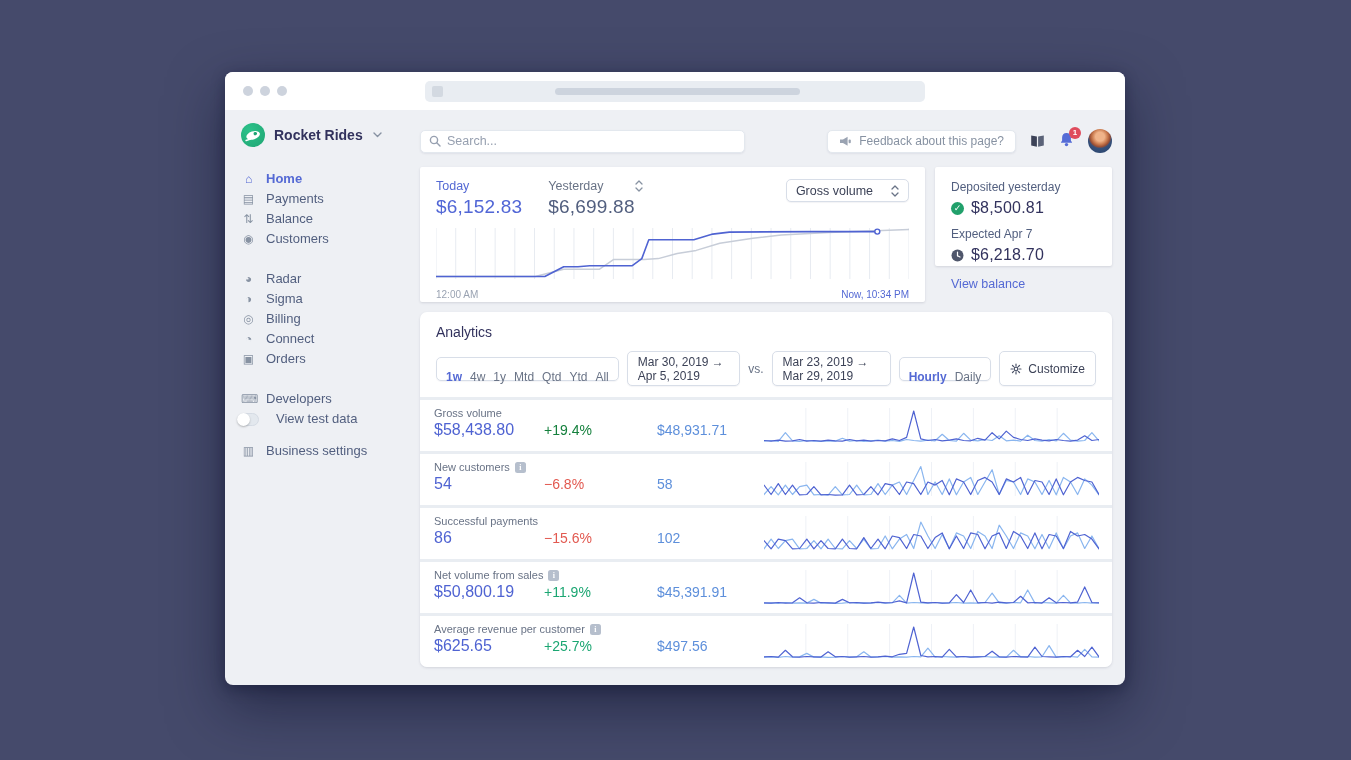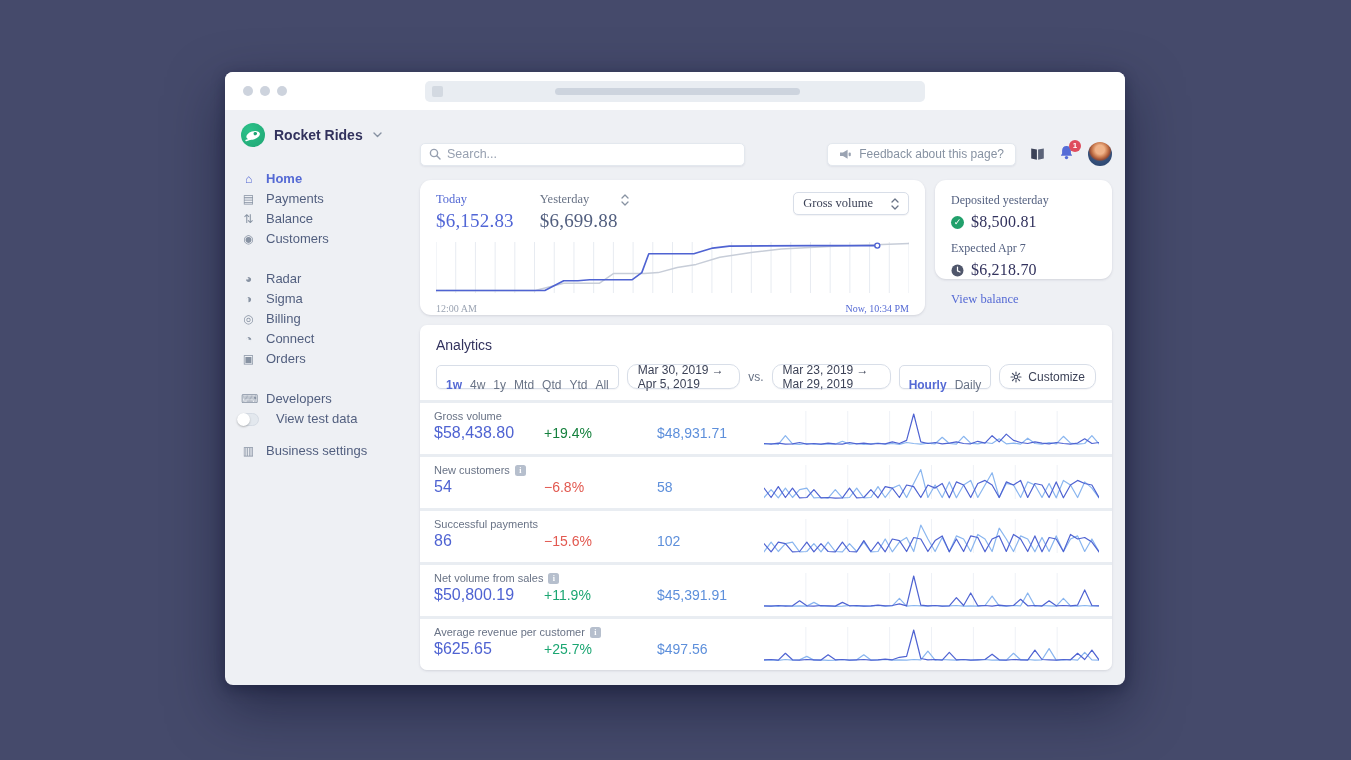--- a/index.html
+++ b/index.html
@@ -29,37 +29,37 @@
   .nav { margin-top:22px; }
   .nav-item { display:flex; align-items:center; gap:10px; height:20px; margin-bottom:0; cursor:pointer; }
   .nav-ic { width:15px; font-size:12px; color:#8792a2; text-align:center; line-height:20px; }
   .nav-lb { font-size:13px; color:#525f7f; line-height:20px; }
   .nav-item.active .nav-ic, .nav-item.active .nav-lb { color:#5469d4; font-weight:bold; }
   .nav-gap { height:20px; }
   .toggle { width:22px; height:13px; border-radius:7px; background:#e3e8ee; border:1px solid #d5dbe4; position:relative; margin-left:-4px; margin-right:7px; }
   .knob { position:absolute; left:-1px; top:-1px; width:13px; height:13px; border-radius:50%; background:#fff; box-shadow:0 1px 2px rgba(0,0,0,.25); }
 
   
-  .main { position:absolute; left:195px; top:18px; width:692px; }
+  .main { position:absolute; left:195px; top:5px; width:692px; }
   .topbar { margin-top:14px; display:flex; align-items:center; }
   .search { width:325px; height:23px; background:#fff; border:1px solid #e3e8ee; border-radius:5px;
             box-shadow:0 1px 2px rgba(50,50,93,.08); display:flex; align-items:center; padding:0 8px; gap:6px; }
   .search input { border:none; outline:none; flex:1; font-size:12.5px; color:#3c4257; background:transparent; font-family:"Liberation Sans",sans-serif; }
   .search input::placeholder { color:#97a0b0; }
   .top-right { margin-left:auto; display:flex; align-items:center; gap:14px; }
   .feedback { height:23px; background:#fff; border:1px solid #e3e8ee; border-radius:5px; display:flex; align-items:center;
               gap:7px; padding:0 11px; font-size:12px; color:#8792a2; box-shadow:0 1px 2px rgba(50,50,93,.08); cursor:pointer; }
   .bell-wrap { position:relative; cursor:pointer; }
   .badge { position:absolute; top:-5px; right:-7px; min-width:12px; height:12px; border-radius:6px; background:#df4c5d;
            color:#fff; font-size:8px; font-weight:bold; display:flex; align-items:center; justify-content:center; padding:0 2px; }
   .avatar { width:24px; height:24px; border-radius:50%; cursor:pointer;
             background:radial-gradient(circle at 50% 32%, #f0b389 22%, #c97a4e 38%, #9a4f35 50%, #35507a 58%, #27406a 100%); }
 
   
-  .card { background:#fff; border-radius:11px; box-shadow:0 1px 3px rgba(50,50,93,.1), 0 1px 2px rgba(0,0,0,.04);font-family:Liberation Serif, serif; }
+  .card { background:#fff; border-radius:2px; box-shadow:0 1px 3px rgba(50,50,93,.1), 0 1px 2px rgba(0,0,0,.04); }
   .row1 { display:flex; gap:10px; margin-top:14px; }
   .overview { width:505px; height:135px; padding:12px 16px 6px; position:relative; }
   .ov-head { display:flex; align-items:flex-start; }
   .ov-col { margin-right:26px; cursor:pointer; }
   .ov-lab { font-size:12.5px; color:#5469d4; display:flex; align-items:center; gap:6px; }
   .ov-col.muted .ov-lab { color:#697386;gap:32px; }
   .ov-val { font-size:19px; color:#5166d6; margin-top:3px; letter-spacing:.2px; }
   .ov-col.muted .ov-val { color:#525f7f; }
   .select { margin-left:auto; height:23px; border:1px solid #d8dee8; border-radius:5px; background:#fff; display:flex;
             align-items:center; gap:18px; padding:0 9px; font-size:12.5px; color:#3c4257; box-shadow:0 1px 1px rgba(50,50,93,.06); cursor:pointer; }
@@ -77,21 +77,21 @@
   
   .analytics { margin-top:10px; width:692px; border-radius:7px; overflow:hidden;
                box-shadow:0 1px 3px rgba(50,50,93,.1), 0 1px 2px rgba(0,0,0,.04); background:#e9edf2; }
   .an-head { background:#fff; padding:12px 16px 11px; }
   .an-title { font-size:14px; color:#32325d; }
   .filters { display:flex; align-items:center; gap:8px; margin-top:11px; font-size:12px; }
   .fgroup { border:1px solid #d8dee8; border-radius:5px; background:#fff; height:24px; display:flex; align-items:center;
             padding:0 9px; gap:8px; color:#697386; box-shadow:0 1px 1px rgba(50,50,93,.05); }
   .fgroup span { cursor:pointer;margin-top:17px; }
   .fgroup span.active { color:#5469d4; font-weight:bold; }
-  .fbtn { border:1px solid #d8dee8; border-radius:10px; background:#fff; height:25px; display:flex; align-items:center;
+  .fbtn { border:1px solid #d8dee8; border-radius:5px; background:#fff; height:35px; display:flex; align-items:center;
           padding:0 10px; color:#3c4257; box-shadow:0 1px 1px rgba(50,50,93,.05); cursor:pointer; gap:6px; }
   .vs { color:#697386; }
   .customize { margin-left:auto; }
   .mrow { background:#fff; height:51px; margin-top:3px; position:relative; padding:7px 0 0 14px; }
   .mrow:last-child { padding-bottom:2px; }
   .m-lab { font-size:11px; color:#697386; display:flex; align-items:center; gap:5px; }
   .info { width:11px; height:11px; border-radius:2.5px; background:#b6bfcd; color:#fff; font-size:8px; font-weight:bold;
           display:inline-flex; align-items:center; justify-content:center; font-family:"Liberation Serif",serif; cursor:pointer; }
   .m-vals { display:flex; align-items:baseline; margin-top:2px; }
   .m-cur { width:110px; font-size:16px; color:#4f63d2; }

